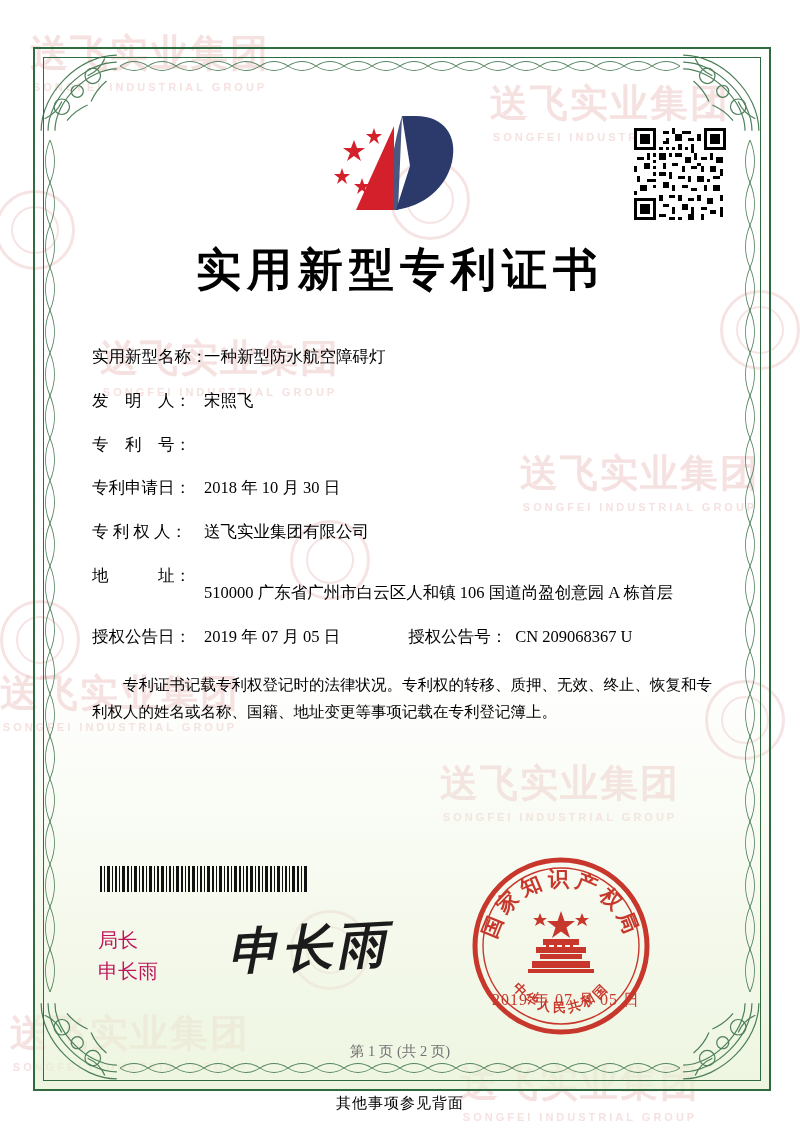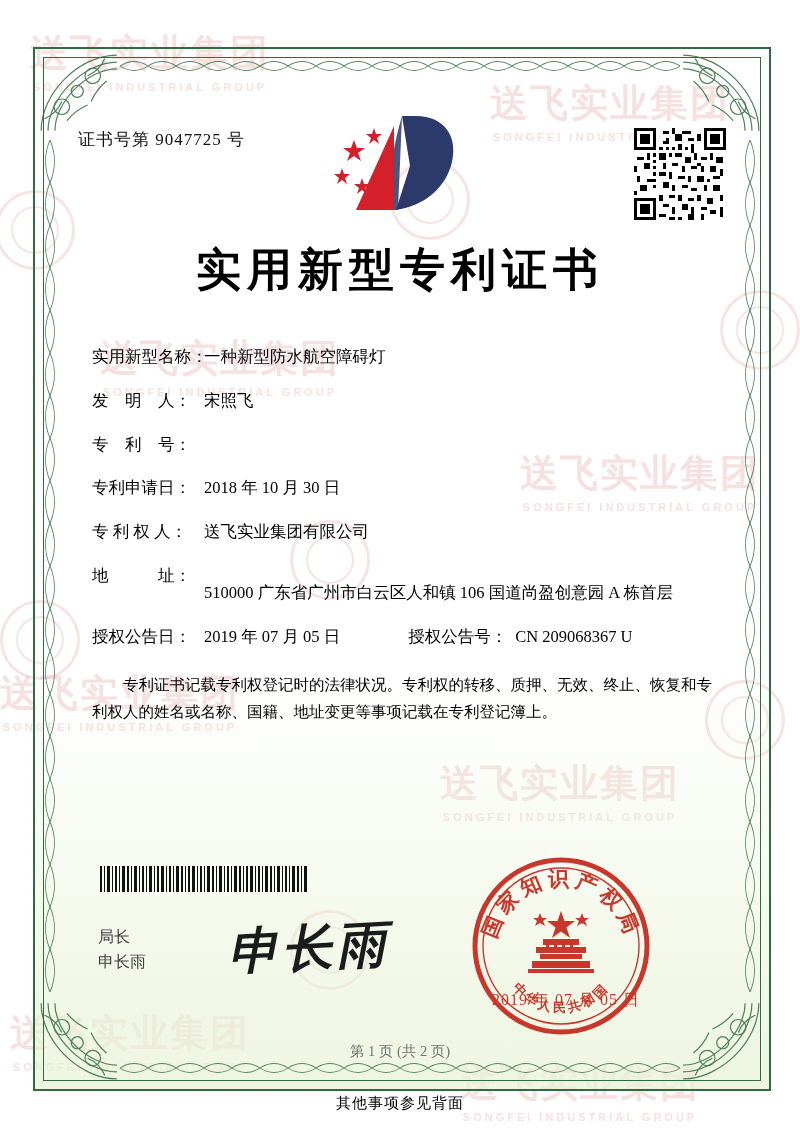--- a/index.html
+++ b/index.html
@@ -210,23 +210,23 @@
     top: 866px;
     width: 208px;
     height: 26px;
   }
   .barcode svg { display:block; width:100%; height:100%; }
 
   .director {
     position: absolute;
     left: 98px;
     top: 925px;
-    font-size: 16px;
+    font-size: 20px;
     line-height: 1.55;
-    color: #404040;
+    color: #be185d;
   }
   .signature {
     position: absolute;
     left: 228px;
     top: 915px;
     font-size: 50px;
     color: #1b1b1b;
     font-family: "Liberation Serif", serif;
     font-style: italic;
     font-weight: bold;
@@ -416,21 +416,20 @@
     <svg viewBox="0 0 20 400" preserveAspectRatio="none" xmlns="http://www.w3.org/2000/svg">
       <g stroke="#2f6b3e" stroke-width="0.8" fill="none">
         <path d="M10 0 q-9 10 0 20 t0 20 t0 20 t0 20 t0 20 t0 20 t0 20 t0 20 t0 20 t0 20 t0 20 t0 20 t0 20 t0 20 t0 20 t0 20 t0 20 t0 20 t0 20 t0 20"></path>
         <path d="M10 0 q9 10 0 20 t0 20 t0 20 t0 20 t0 20 t0 20 t0 20 t0 20 t0 20 t0 20 t0 20 t0 20 t0 20 t0 20 t0 20 t0 20 t0 20 t0 20 t0 20 t0 20"></path>
       </g>
     </svg>
   </div>
 
   <div class="content">
 
-    <div class="cert-no">证书号第 9047725 号</div>
 
     <div class="logo">
       <svg viewBox="0 0 130 112" xmlns="http://www.w3.org/2000/svg">
 
         <path d="M70 6 L84 6 C112 6 126 26 120 52 C114 78 92 96 64 100 L78 56 Z" fill="#2b3a6b"></path>
         <path d="M70 6 L66 100 L52 100 C58 62 62 32 70 6 Z" fill="#2b3a6b" opacity="0.85"></path>
 
         <path d="M62 16 L62 100 L24 100 Z" fill="#d4202a"></path>
 
         <g fill="#d4202a">

